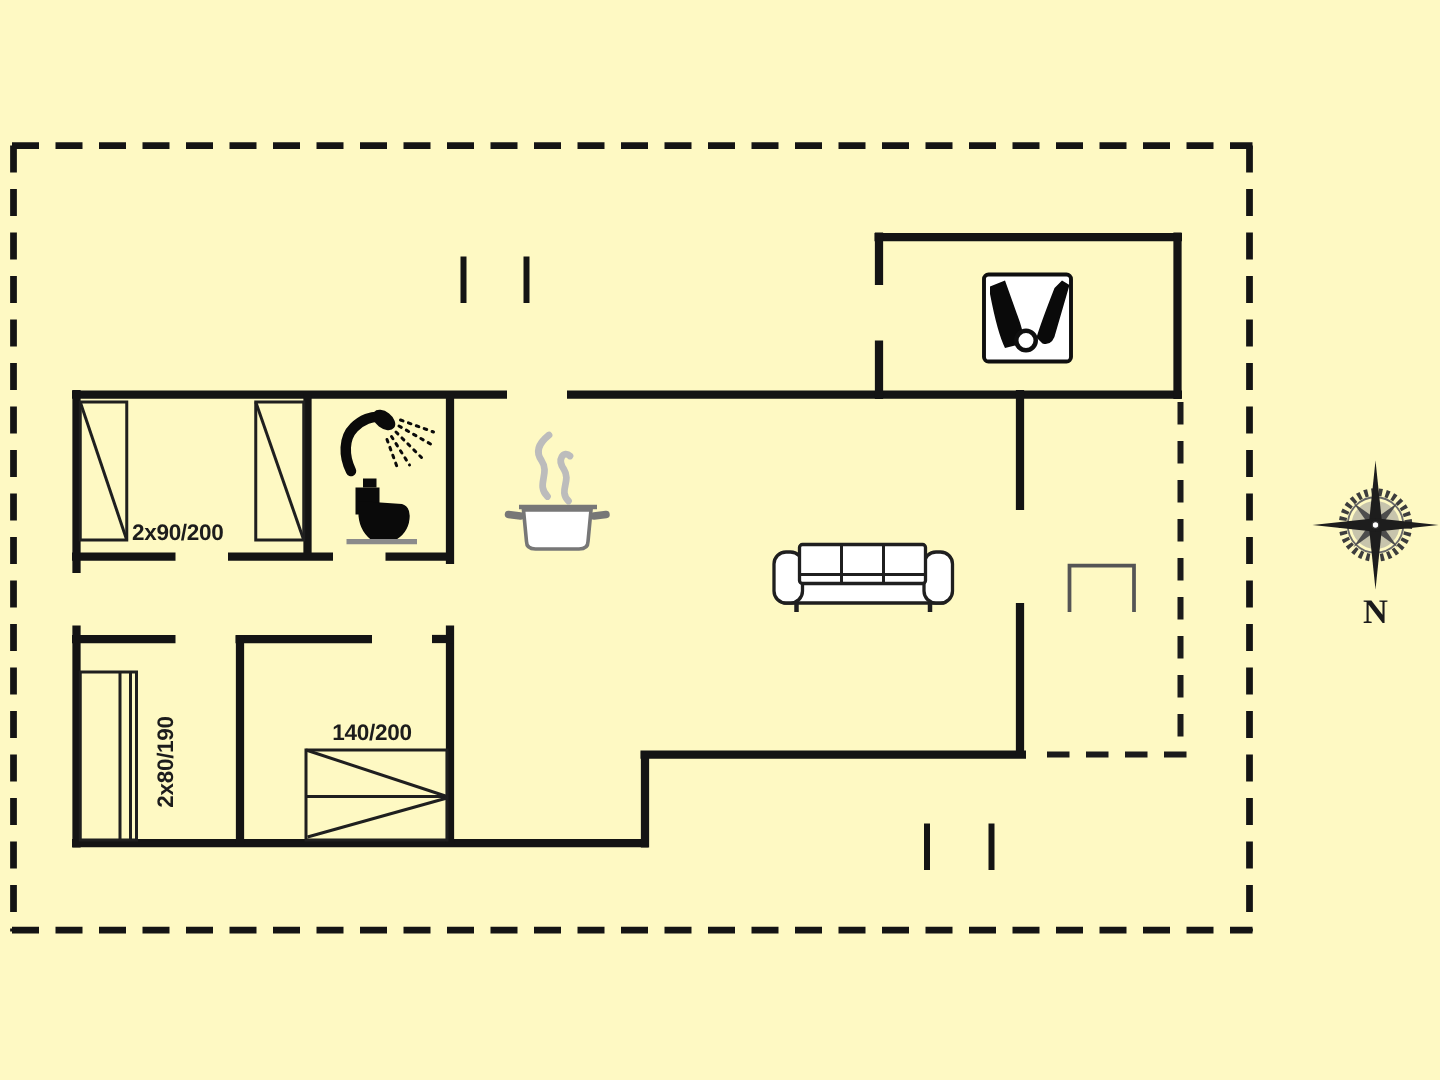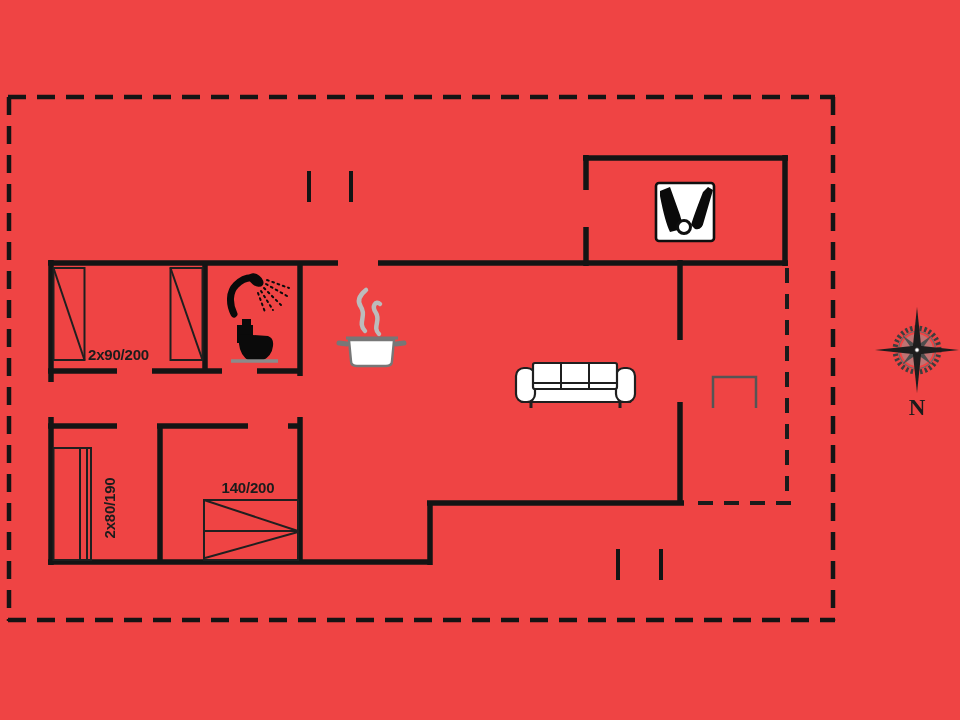--- a/index.html
+++ b/index.html
@@ -1,16 +1,16 @@
 <!DOCTYPE html>
 <html><head>
 <meta charset="utf-8">
 <style>
   html,body{margin:0;padding:0;background:#ffffff;}
-  .stage{position:relative;width:960px;height:720px;background:#ef4444;overflow:hidden;}
+  .stage{position:relative;width:960px;height:720px;background:#fef9c3;overflow:hidden;}
   svg{position:absolute;left:0;top:0;}
   .wall{stroke:#141414;stroke-width:5.5;fill:none;stroke-linecap:butt;}
   .dashed-outer{stroke:#141414;stroke-width:4.5;fill:none;stroke-dasharray:18 11;}
   .dashed-inner{stroke:#1b1b1b;stroke-width:4;fill:none;stroke-dasharray:15 11;}
   .tick{stroke:#141414;stroke-width:4;fill:none;}
   .furn{stroke:#1f1f1f;stroke-width:2;fill:none;}
   .furnw{stroke:#1f1f1f;stroke-width:2.2;fill:#ffffff;}
   .grayline{stroke:#8b8b8b;stroke-width:3.5;fill:none;}
   .potline{stroke:#777777;stroke-width:2.4;fill:#ffffff;}
   .steam{stroke:#bcbcbc;stroke-width:4.5;fill:none;stroke-linecap:round;}

